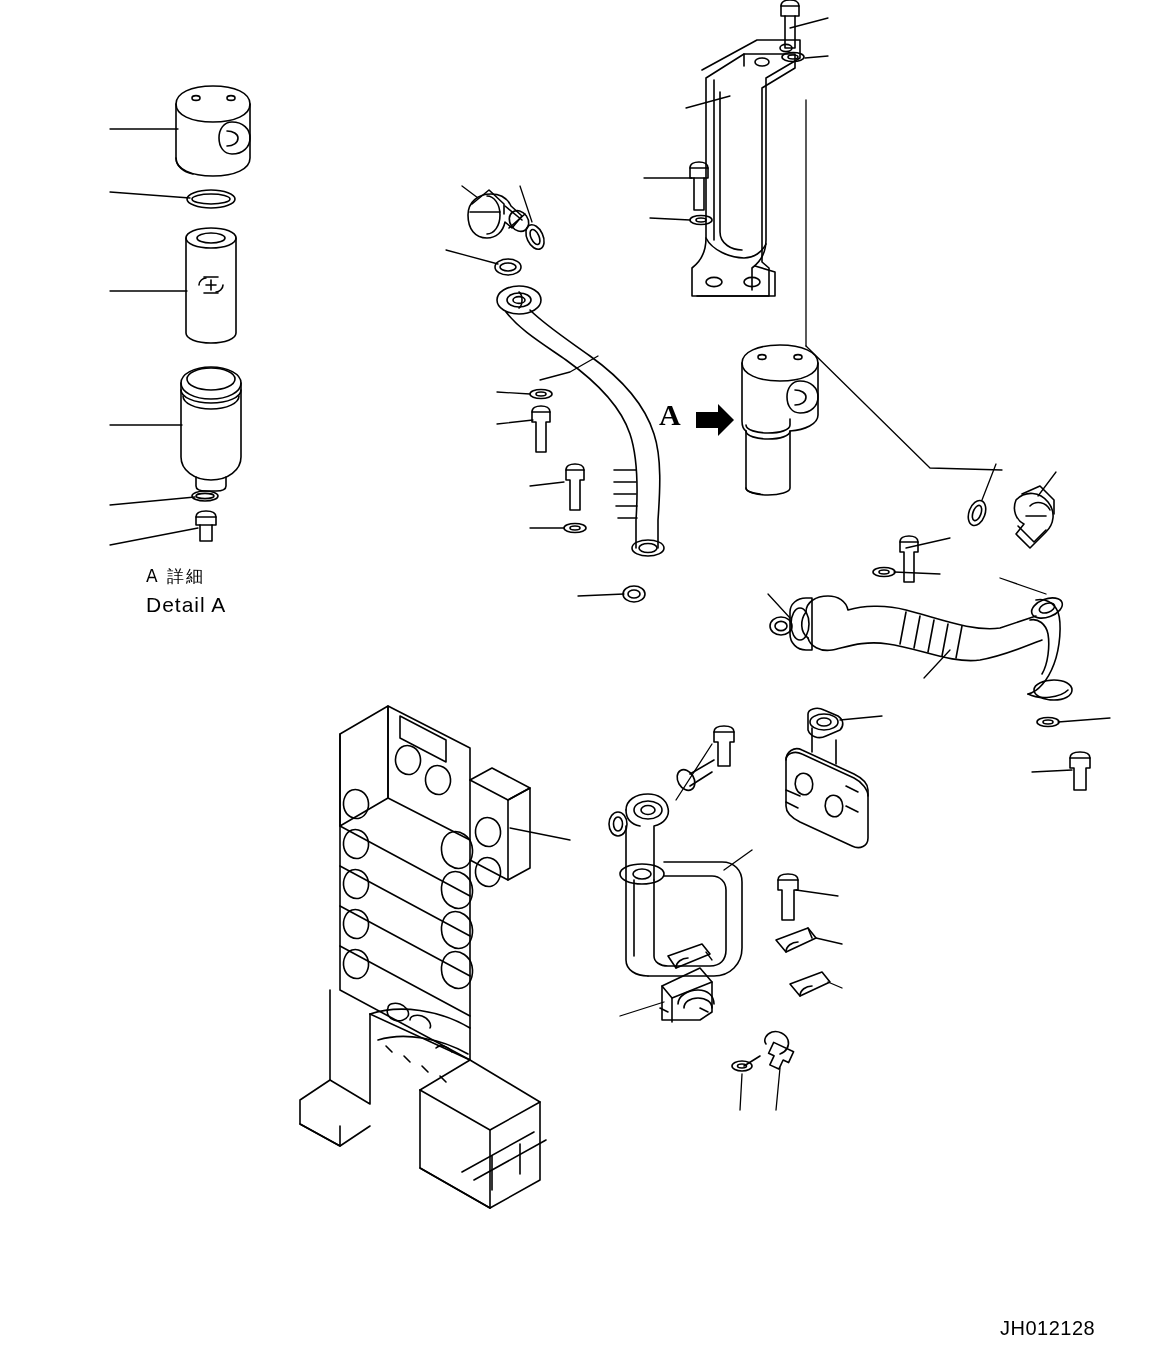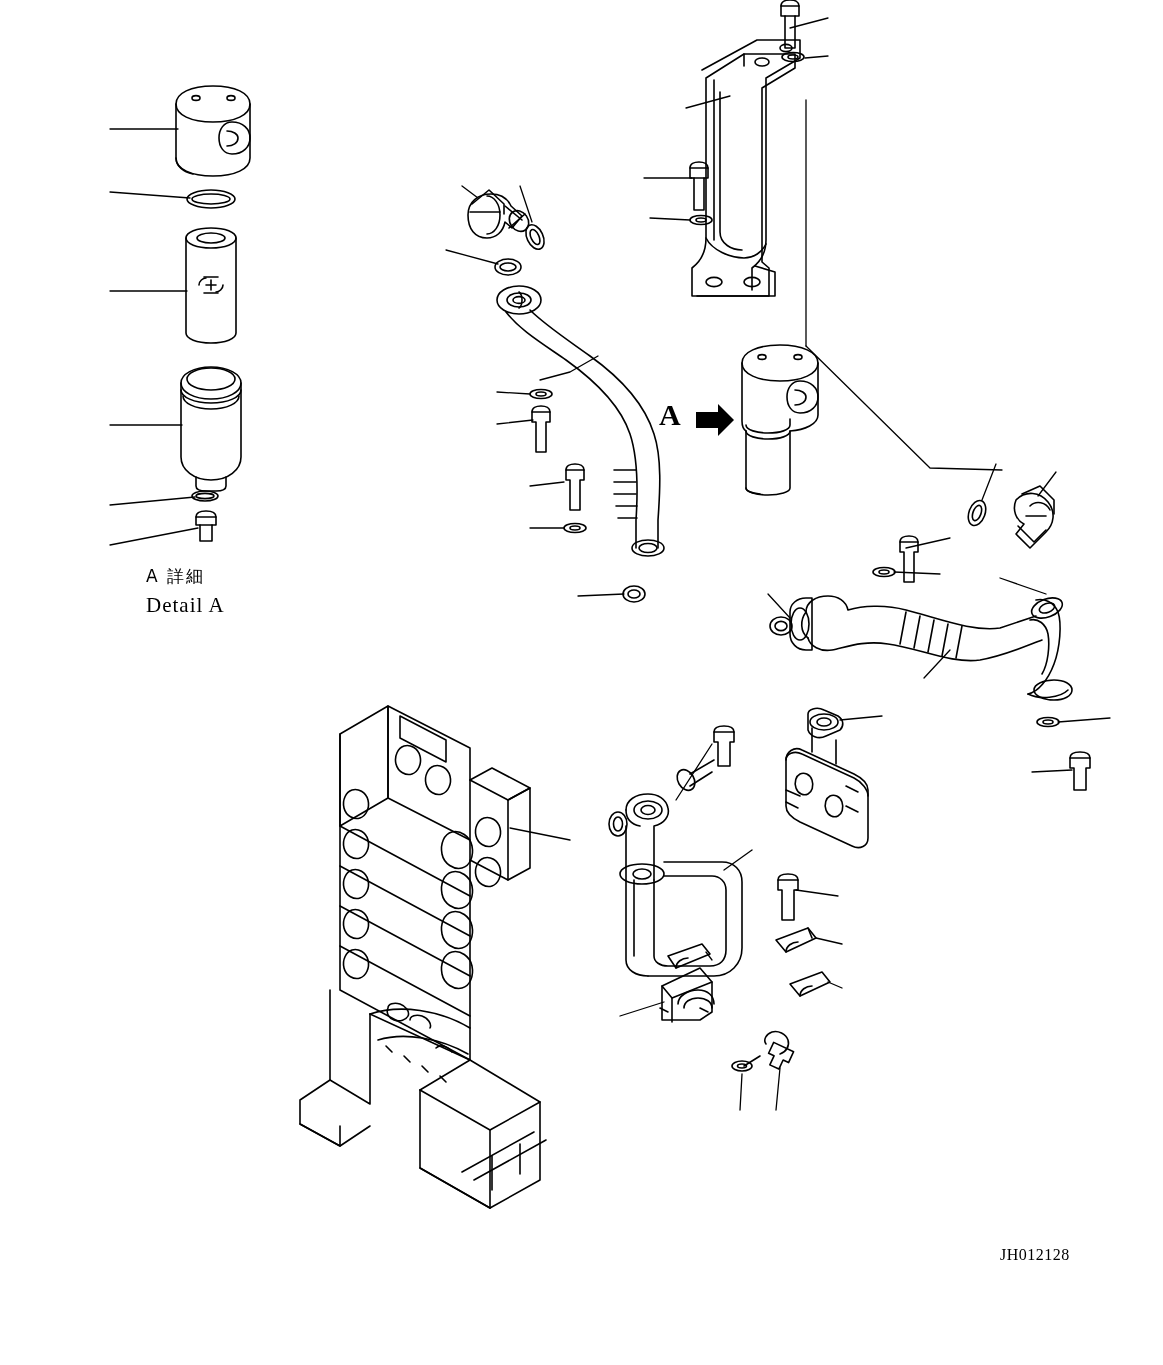--- a/index.html
+++ b/index.html
@@ -19,21 +19,21 @@
   }
   #diagram-svg {
     position: absolute;
     left: 0;
     top: 0;
     width: 1163px;
     height: 1365px;
   }
   .label-text {
     position: absolute;
-    font-family: Liberation Serif, serif;
+    font-family: Liberation Sans, sans-serif;
     color: #000000;
     white-space: pre;
   }
   #detail-label-jp {
     left: 146px;
     top: 565px;
     font-size: 17px;
     letter-spacing: 2px;
     font-family: "DejaVu Sans", sans-serif;
   }
@@ -45,22 +45,22 @@
   }
   #callout-a {
     left: 659px;
     top: 398px;
     font-size: 30px;
     font-weight: bold;
     font-family: "Liberation Serif", serif;
   }
   #drawing-number {
     left: 1000px;
-    top: 1246px;
-    font-size: 16px;
+    top: 1317px;
+    font-size: 20px;
     letter-spacing: 0.5px;
   }
 </style>
 </head>
 <body>
 
 <div id="page">
 
   <svg id="diagram-svg" viewBox="0 0 1163 1365" xmlns="http://www.w3.org/2000/svg">
     <g fill="none" stroke="#000000" stroke-width="1.6" stroke-linecap="round" stroke-linejoin="round">

